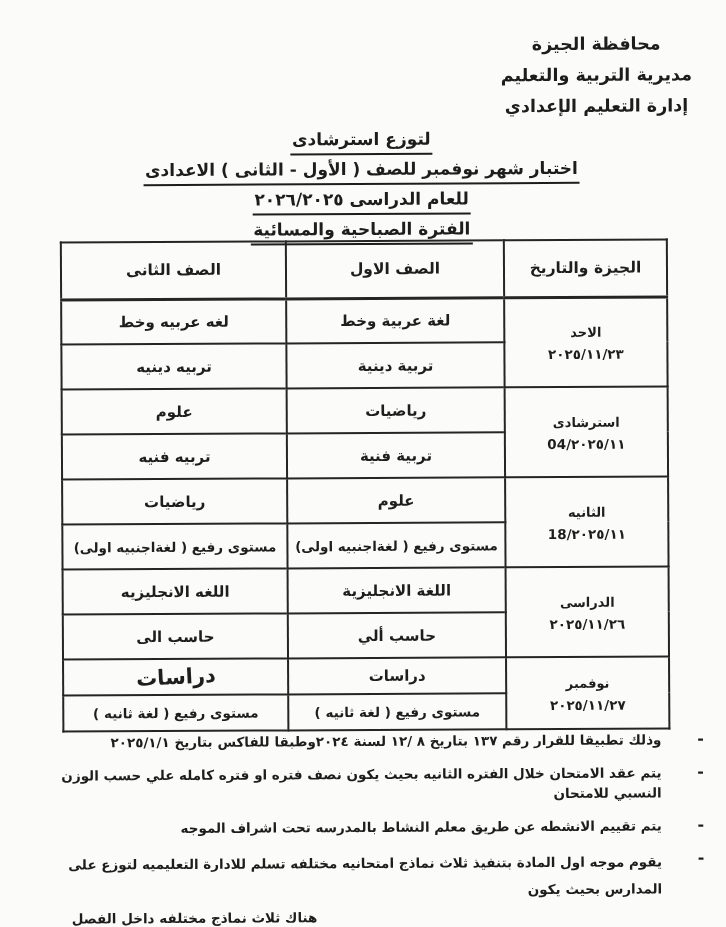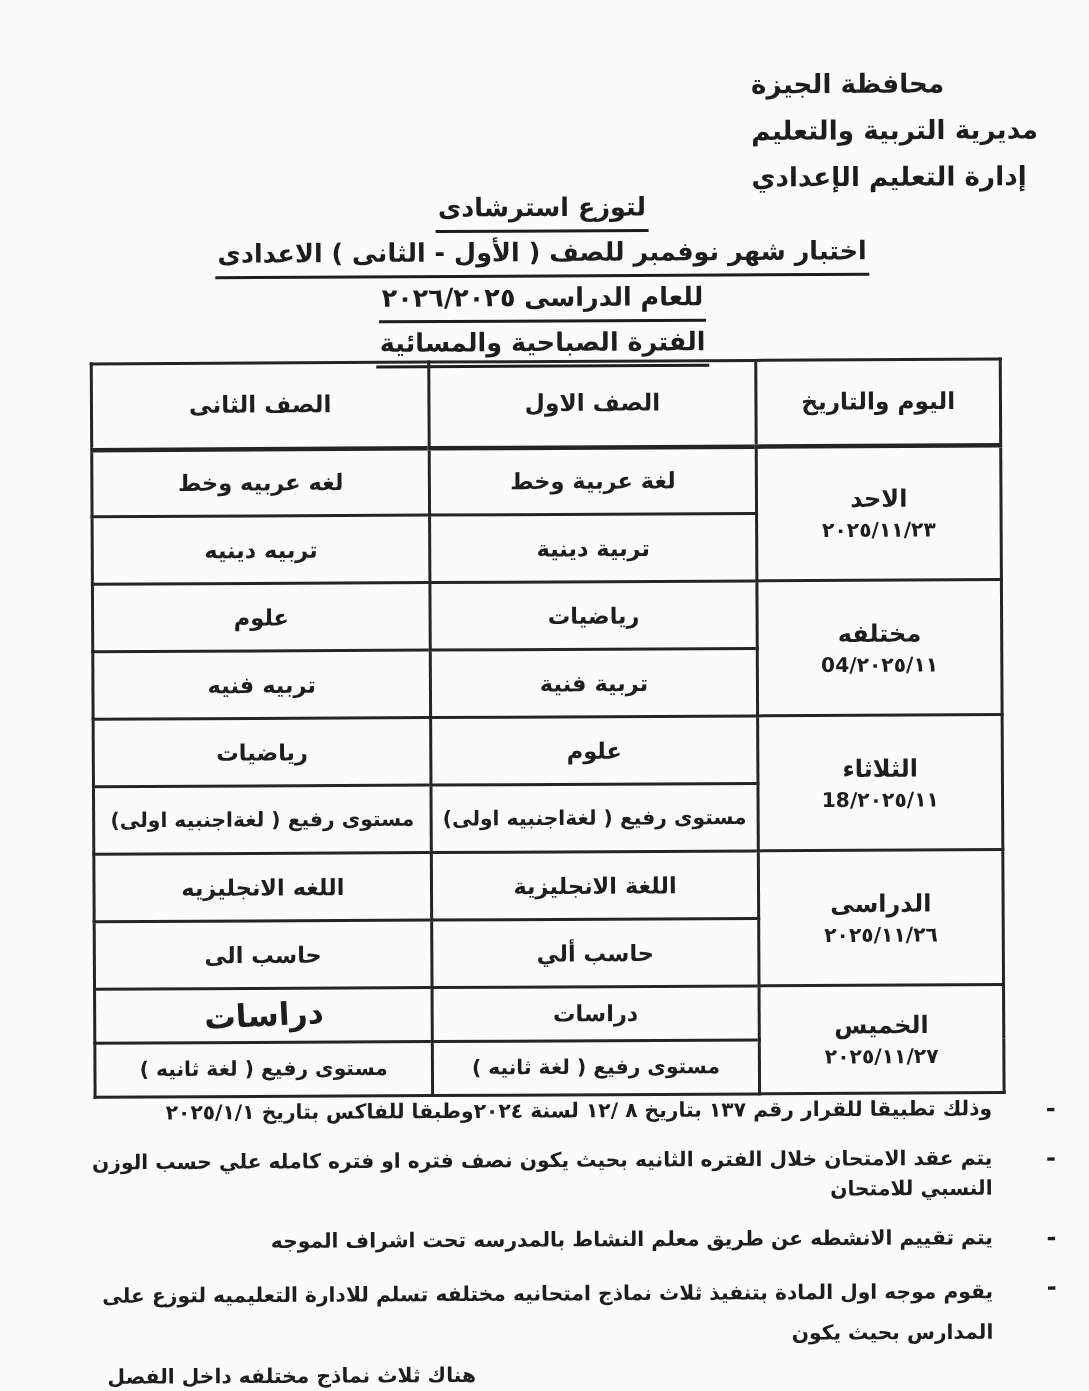--- a/index.html
+++ b/index.html
@@ -12,22 +12,22 @@
     direction:rtl;
     position:relative;
   }
   .page{
     position:absolute;inset:0;
     transform:rotate(-0.3deg);
     transform-origin:50% 50%;
   }
   
   .letterhead{
-    position:absolute;top:43px;right:32px;
-    text-align:left;
+    position:absolute;top:30px;right:32px;
+    text-align:center;
     font-size:17.5px;line-height:31px;
     letter-spacing:.2px;
   }
   
   .titles{
     position:absolute;top:126px;left:0;width:100%;
     text-align:center;font-size:17px;
   }
   .titles .t-line{margin-bottom:1px;line-height:26px;}
   .titles .t-line span{
@@ -50,21 +50,21 @@
     overflow:hidden;
   }
   tr.hdr{height:57px;}
   tr.hdr th{font-size:15.5px;border-bottom-width:3px;}
   tr.subj-a{height:45px;}
   tr.subj-b{height:45px;}
   tr.subj-a.last,tr.subj-b.last{height:36px;}
   td.subject{font-size:15px;}
   td.subject.small{font-size:13.5px;}
   td.daycell{font-size:15px;}
-  .day-name{font-size:16px;line-height:20px;margin-bottom:3px;}
+  .day-name{font-size:13px;line-height:20px;margin-bottom:3px;}
   .day-date{font-size:13.5px;letter-spacing:1.5px;white-space:nowrap;}
   td.g2-big{font-size:21px;}
   td.g2-big .tilt{display:inline-block;transform:rotate(-2.5deg);letter-spacing:2px;}
   
   .notes{
     position:absolute;top:731px;right:20px;left:8px;
     font-size:13.5px;
   }
   .note{
     display:flex;align-items:flex-start;
@@ -100,54 +100,54 @@
 
   <div class="table-wrap">
     <table class="sched">
       <colgroup>
         <col style="width:163px">
           <col style="width:218px">
           <col style="width:225px">
       </colgroup>
       <tbody>
         <tr class="hdr">
-          <th>اليوم والتاريخ</th>
+          <th>الجيزة والتاريخ</th>
           <th>الصف الاول</th>
           <th>الصف الثانى</th>
         </tr>
 
         <tr class="subj-a">
           <td class="daycell" rowspan="2">
             <div class="day-name">الاحد</div>
             <div class="day-date">٢٠٢٥/١١/٢٣</div>
           </td>
           <td class="subject">لغة عربية وخط</td>
           <td class="subject">لغه عربيه وخط</td>
         </tr>
         <tr class="subj-b">
           <td class="subject">تربية دينية</td>
           <td class="subject">تربيه دينيه</td>
         </tr>
 
         <tr class="subj-a">
           <td class="daycell" rowspan="2">
-            <div class="day-name">مختلفه</div>
+            <div class="day-name">استرشادى</div>
             <div class="day-date">٢٠٢٥/١١/04</div>
           </td>
           <td class="subject">رياضيات</td>
           <td class="subject">علوم</td>
         </tr>
         <tr class="subj-b">
           <td class="subject">تربية فنية</td>
           <td class="subject">تربيه فنيه</td>
         </tr>
 
         <tr class="subj-a">
           <td class="daycell" rowspan="2">
-            <div class="day-name">الثلاثاء</div>
+            <div class="day-name">الثانيه</div>
             <div class="day-date">٢٠٢٥/١١/18</div>
           </td>
           <td class="subject">علوم</td>
           <td class="subject">رياضيات</td>
         </tr>
         <tr class="subj-b">
           <td class="subject small">مستوى رفيع ( لغةاجنبيه اولى)</td>
           <td class="subject small">مستوى رفيع ( لغةاجنبيه اولى)</td>
         </tr>
 
@@ -159,21 +159,21 @@
           <td class="subject">اللغة الانجليزية</td>
           <td class="subject">اللغه الانجليزيه</td>
         </tr>
         <tr class="subj-b">
           <td class="subject">حاسب ألي</td>
           <td class="subject">حاسب الى</td>
         </tr>
 
         <tr class="subj-a last">
           <td class="daycell" rowspan="2">
-            <div class="day-name">الخميس</div>
+            <div class="day-name">نوفمبر</div>
             <div class="day-date">٢٠٢٥/١١/٢٧</div>
           </td>
           <td class="subject">دراسات</td>
           <td class="subject g2-big"><span class="tilt">دراسات</span></td>
         </tr>
         <tr class="subj-b last">
           <td class="subject small">مستوى رفيع ( لغة ثانيه )</td>
           <td class="subject small">مستوى رفيع ( لغة ثانيه )</td>
         </tr>
       </tbody>

